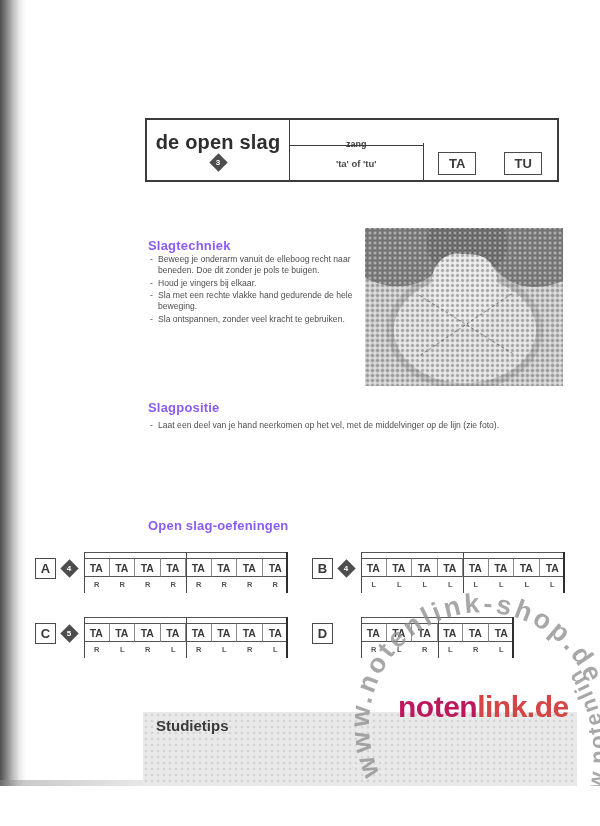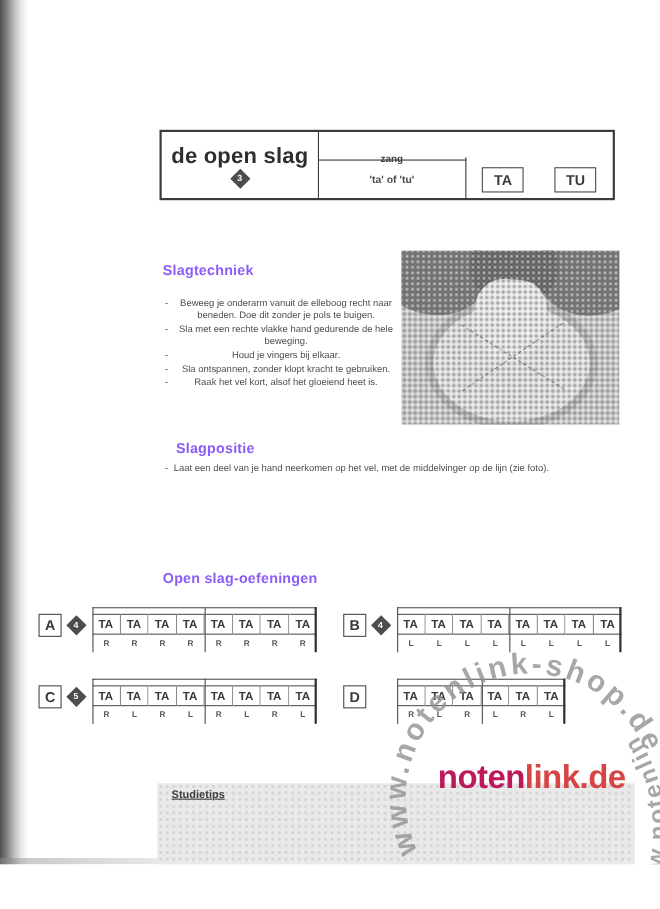--- a/index.html
+++ b/index.html
@@ -74,21 +74,21 @@
   .cell{width:25.5px;flex:none;}
   .note{height:19px;border-top:1.2px solid #555;border-bottom:1.2px solid #555;border-right:1px solid #8a8a8a;
     display:flex;align-items:center;justify-content:center;font-size:10.5px;font-weight:700;color:#3a3a3a;box-sizing:border-box;background:#fff;}
   .cell:last-child .note{border-right:none;}
   .hand{height:13px;padding-top:3px;text-align:center;font-size:7.5px;font-weight:700;color:#555;}
 
   
   .tips-box{position:absolute;left:143px;top:712px;width:434px;height:78px;background:#e9e9e9;
     background-image:radial-gradient(circle,rgba(170,170,170,.35) 1px,rgba(170,170,170,0) 1.7px);
     background-size:6px 6px;box-sizing:border-box;padding:5px 10px 0 13px;}
-  .tips-title{font-size:10px;font-weight:700;color:#3a3a3a;margin-bottom:13px;text-decoration:underline;}
+  .tips-title{font-size:15px;font-weight:700;color:#3a3a3a;margin-bottom:13px;}
   .tips-box .bullet{padding-left:6px;max-width:402px;}
 
   .page-number{position:absolute;left:553px;top:786px;font-size:9px;color:#5a5a5a;}
 
   
   .wm-svg{position:absolute;left:0;top:0;width:600px;height:826px;pointer-events:none;}
   .wm-arc-text{fill:#929292;opacity:.8;font-family:"Liberation Sans",sans-serif;font-weight:600;}
   .wm-brand{position:absolute;left:398px;top:690px;font-size:30px;font-weight:700;letter-spacing:-.5px;white-space:nowrap;}
   .wm-brand .p1{color:#be185d;}
   .wm-brand .p2{color:#d64545;}
@@ -109,42 +109,41 @@
     </div>
     <div class="ht-zang-h">zang</div>
     <div class="ht-zang-v">'ta' of 'tu'</div>
     <div class="ht-sym-v">
       <div class="sym-box">TA</div>
       <div class="sym-box">TU</div>
     </div>
   </div>
 
   <div class="section-h" style="left:148px;top:238px;">Slagtechniek</div>
-  <div class="bullets" style="left:150px;top:270px;width:212px;text-align:center;">
+  <div class="bullets" style="left:150px;top:254px;width:212px;">
 
   <p class="bullet dash">Beweeg je onderarm vanuit de elleboog recht naar beneden. Doe dit zonder je pols te buigen.</p>
+      <p class="bullet dash">Houd je vingers bij elkaar.</p>
       <p class="bullet dash">Sla met een rechte vlakke hand gedurende de hele beweging.</p>
-      <p class="bullet dash">Houd je vingers bij elkaar.</p>
-      <p class="bullet dash">Sla ontspannen, zonder klopt kracht te gebruiken.</p>
-      <p class="bullet dash">Raak het vel kort, alsof het gloeiend heet is.</p>
+      <p class="bullet dash">Sla ontspannen, zonder veel kracht te gebruiken.</p>
     </div>
 
   <div class="photo">
     <div class="ph-head"></div>
     <div class="ph-arm l"></div>
     <div class="ph-arm r"></div>
     <div class="ph-shadow"></div>
     <div class="ph-hand"></div>
     <div class="ph-line a"></div>
     <div class="ph-line b"></div>
     <div class="ph-dots"></div>
     <div class="ph-dots2"></div>
   </div>
 
-  <div class="section-h" style="left:160px;top:400px;">Slagpositie</div>
+  <div class="section-h" style="left:148px;top:400px;">Slagpositie</div>
   <div class="bullets" style="left:150px;top:420px;width:440px;">
 
   <p class="bullet dash">Laat een deel van je hand neerkomen op het vel, met de middelvinger op de lijn (zie foto).</p>
     </div>
 
   <div class="section-h" style="left:148px;top:518px;">Open slag-oefeningen</div>
 
   <div class="exercise" style="left:35px;top:552px;">
     <div class="ex-label">A</div>
     <div class="diamond ex-diamond">

